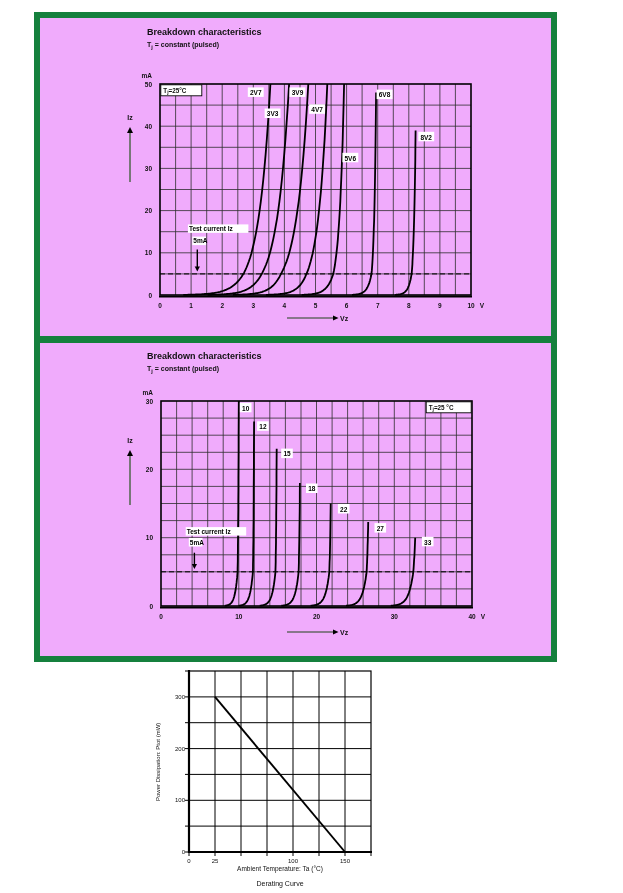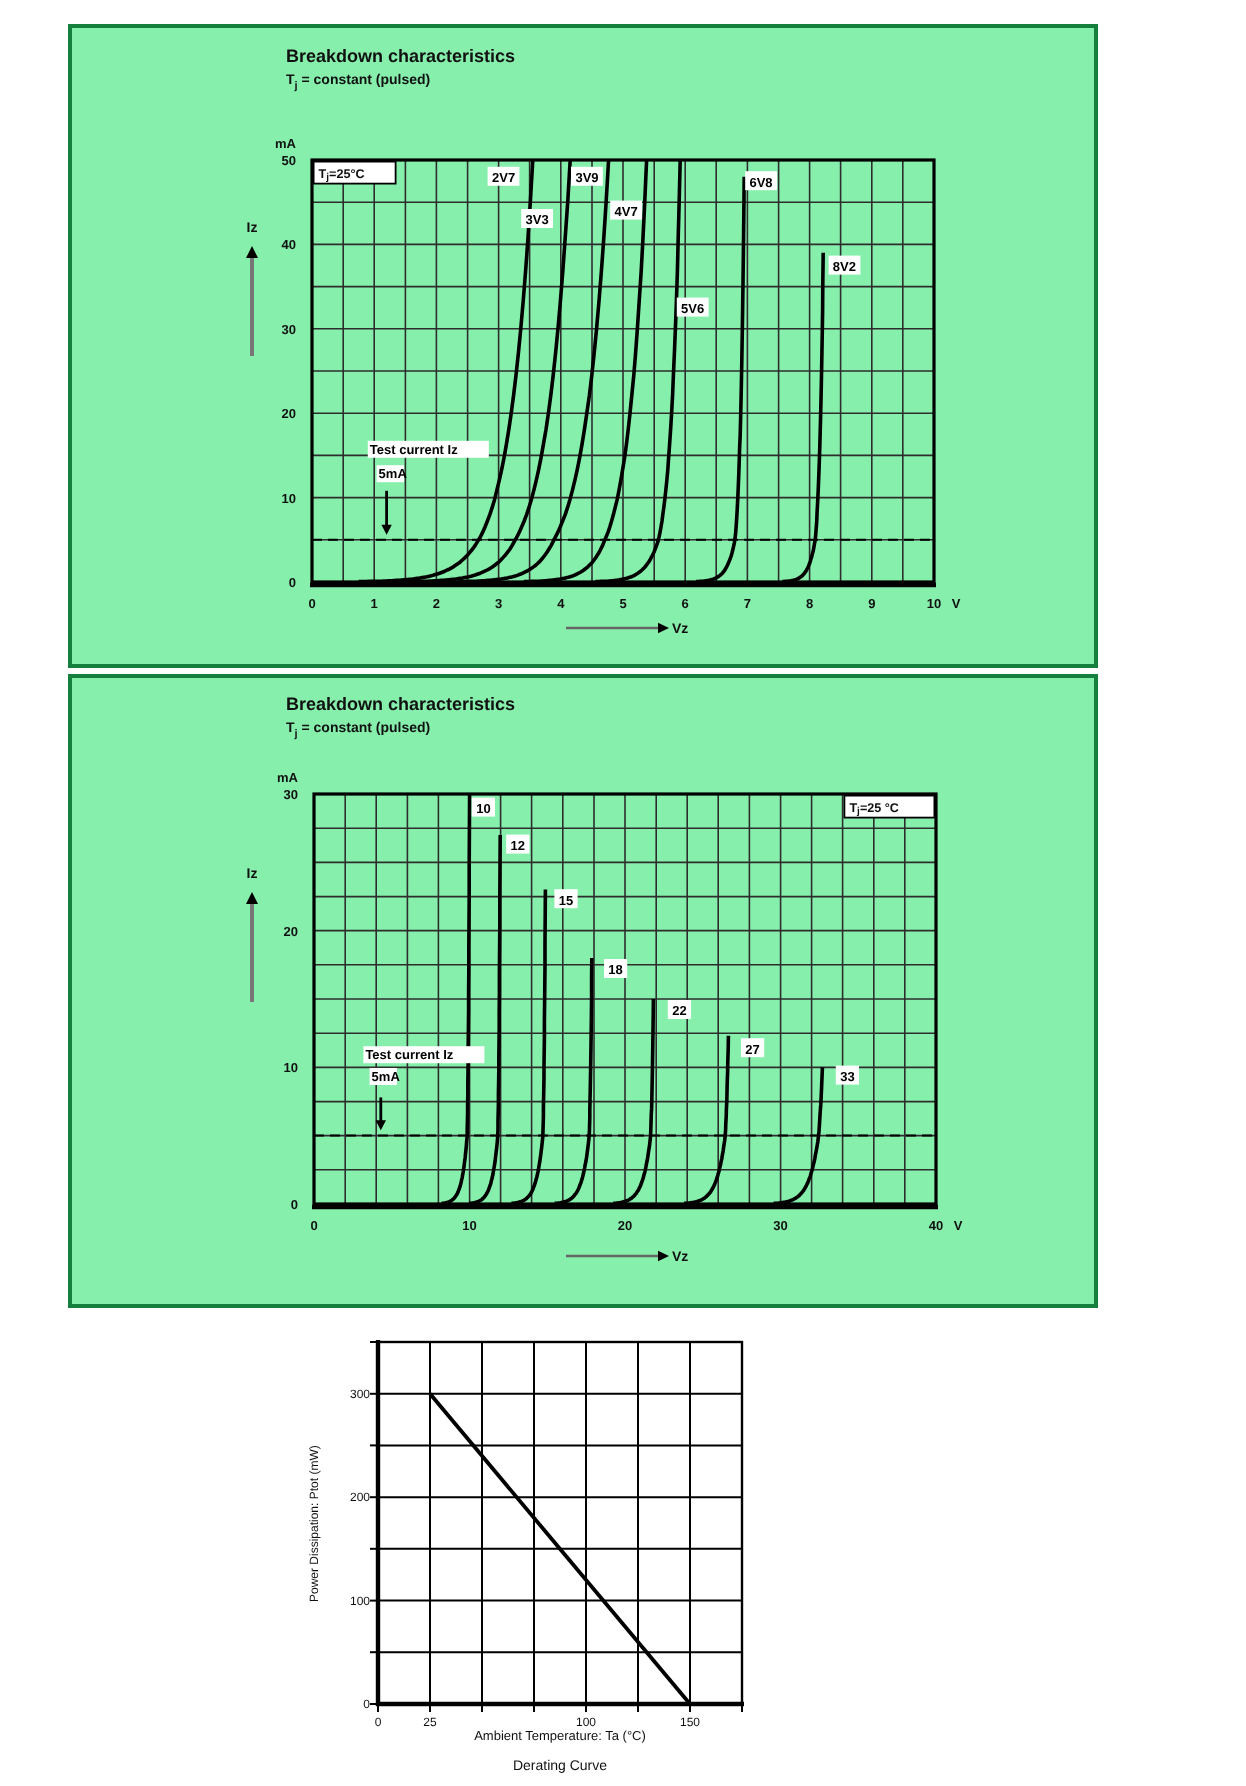--- a/index.html
+++ b/index.html
@@ -1,18 +1,18 @@
 <!DOCTYPE html>
 <html><head>
 <meta charset="utf-8">
 <style>
   html,body{margin:0;padding:0;}
   body{width:623px;height:893px;position:relative;background:#fff;
        font-family:"Liberation Sans",sans-serif;overflow:hidden;}
-  .panel{position:absolute;border:2px solid #15803d;background:#86efac;}
+  .panel{position:absolute;border:6px solid #15803d;background:#f0abfc;}
   .panel svg{position:absolute;left:0;top:0;}
   .ptitle{position:absolute;font-size:9px;font-weight:bold;color:#111;white-space:nowrap;}
   .psub{position:absolute;font-size:7px;font-weight:bold;color:#111;white-space:nowrap;}
   .psub sub{font-size:5.5px;}
   .derating{position:absolute;}
   .ytitle{position:absolute;left:3px;top:16px;height:181px;writing-mode:vertical-rl;
           transform:rotate(180deg);font-size:6px;color:#111;text-align:center;line-height:10px;}
   .xtitle{position:absolute;left:39px;top:210px;width:182px;text-align:center;font-size:6.5px;color:#111;}
   .caption{position:absolute;left:39px;top:225px;width:182px;text-align:center;font-size:7px;color:#111;}
   svg{font-family:"Liberation Sans",sans-serif;}

